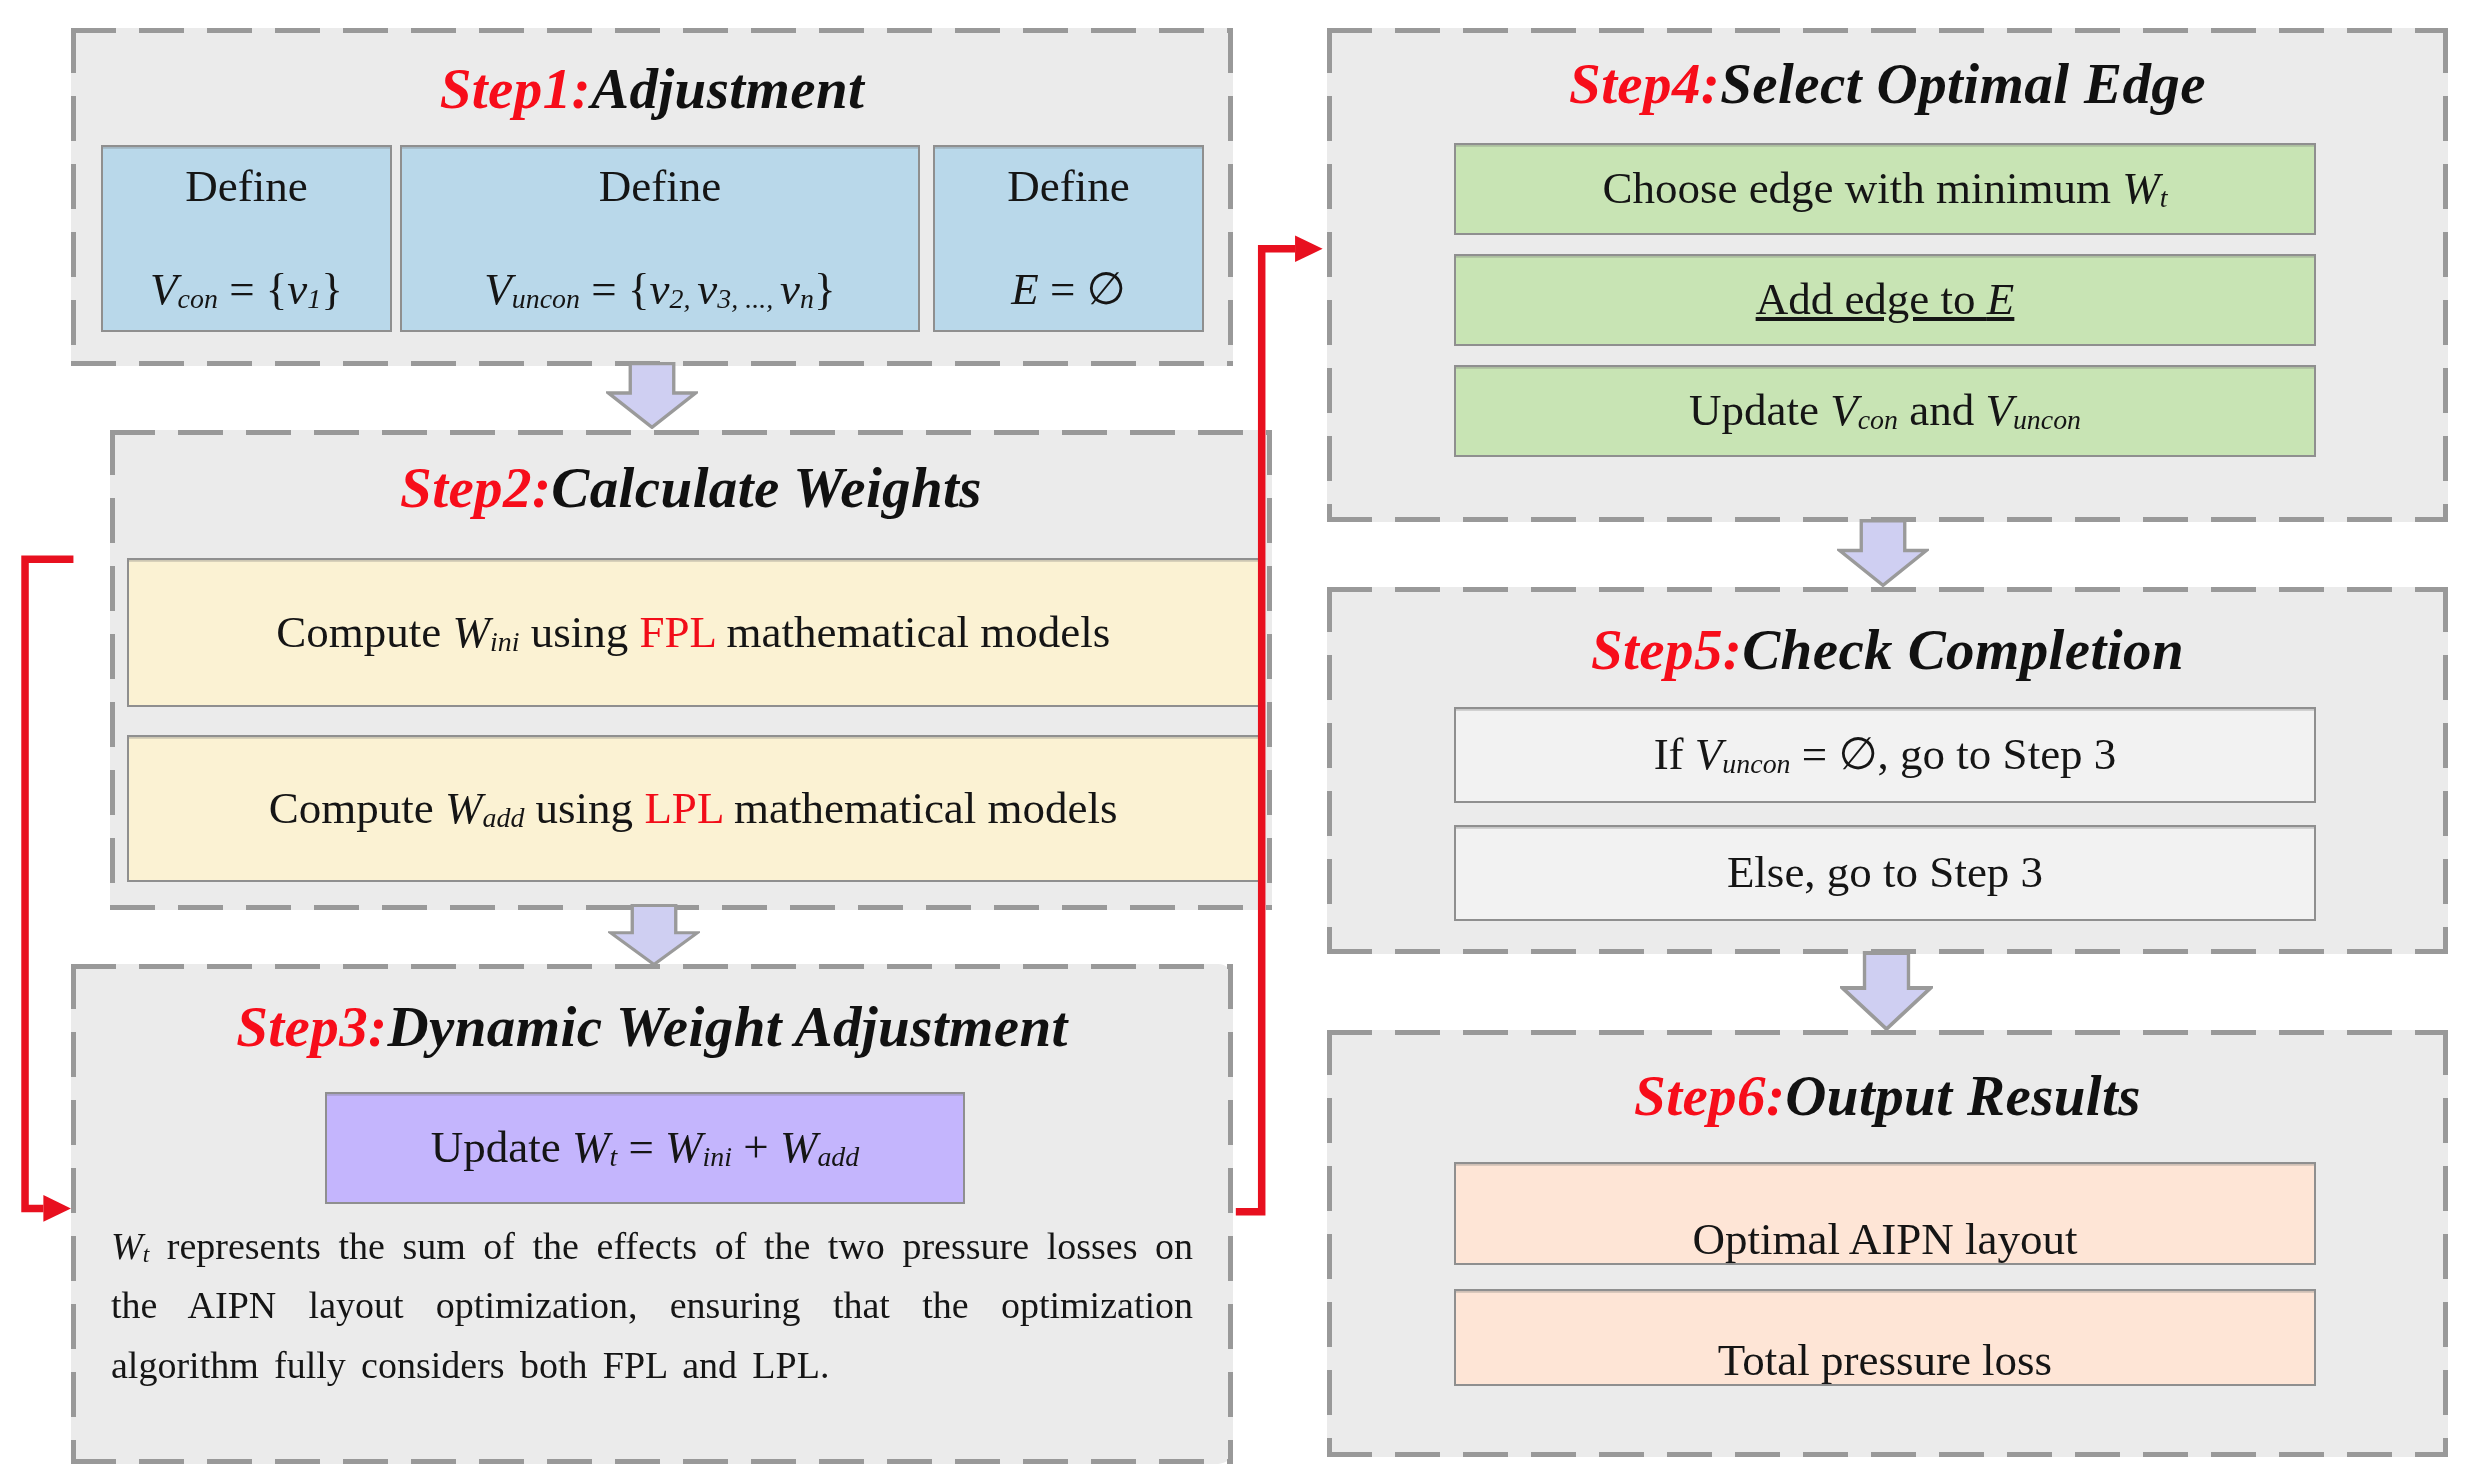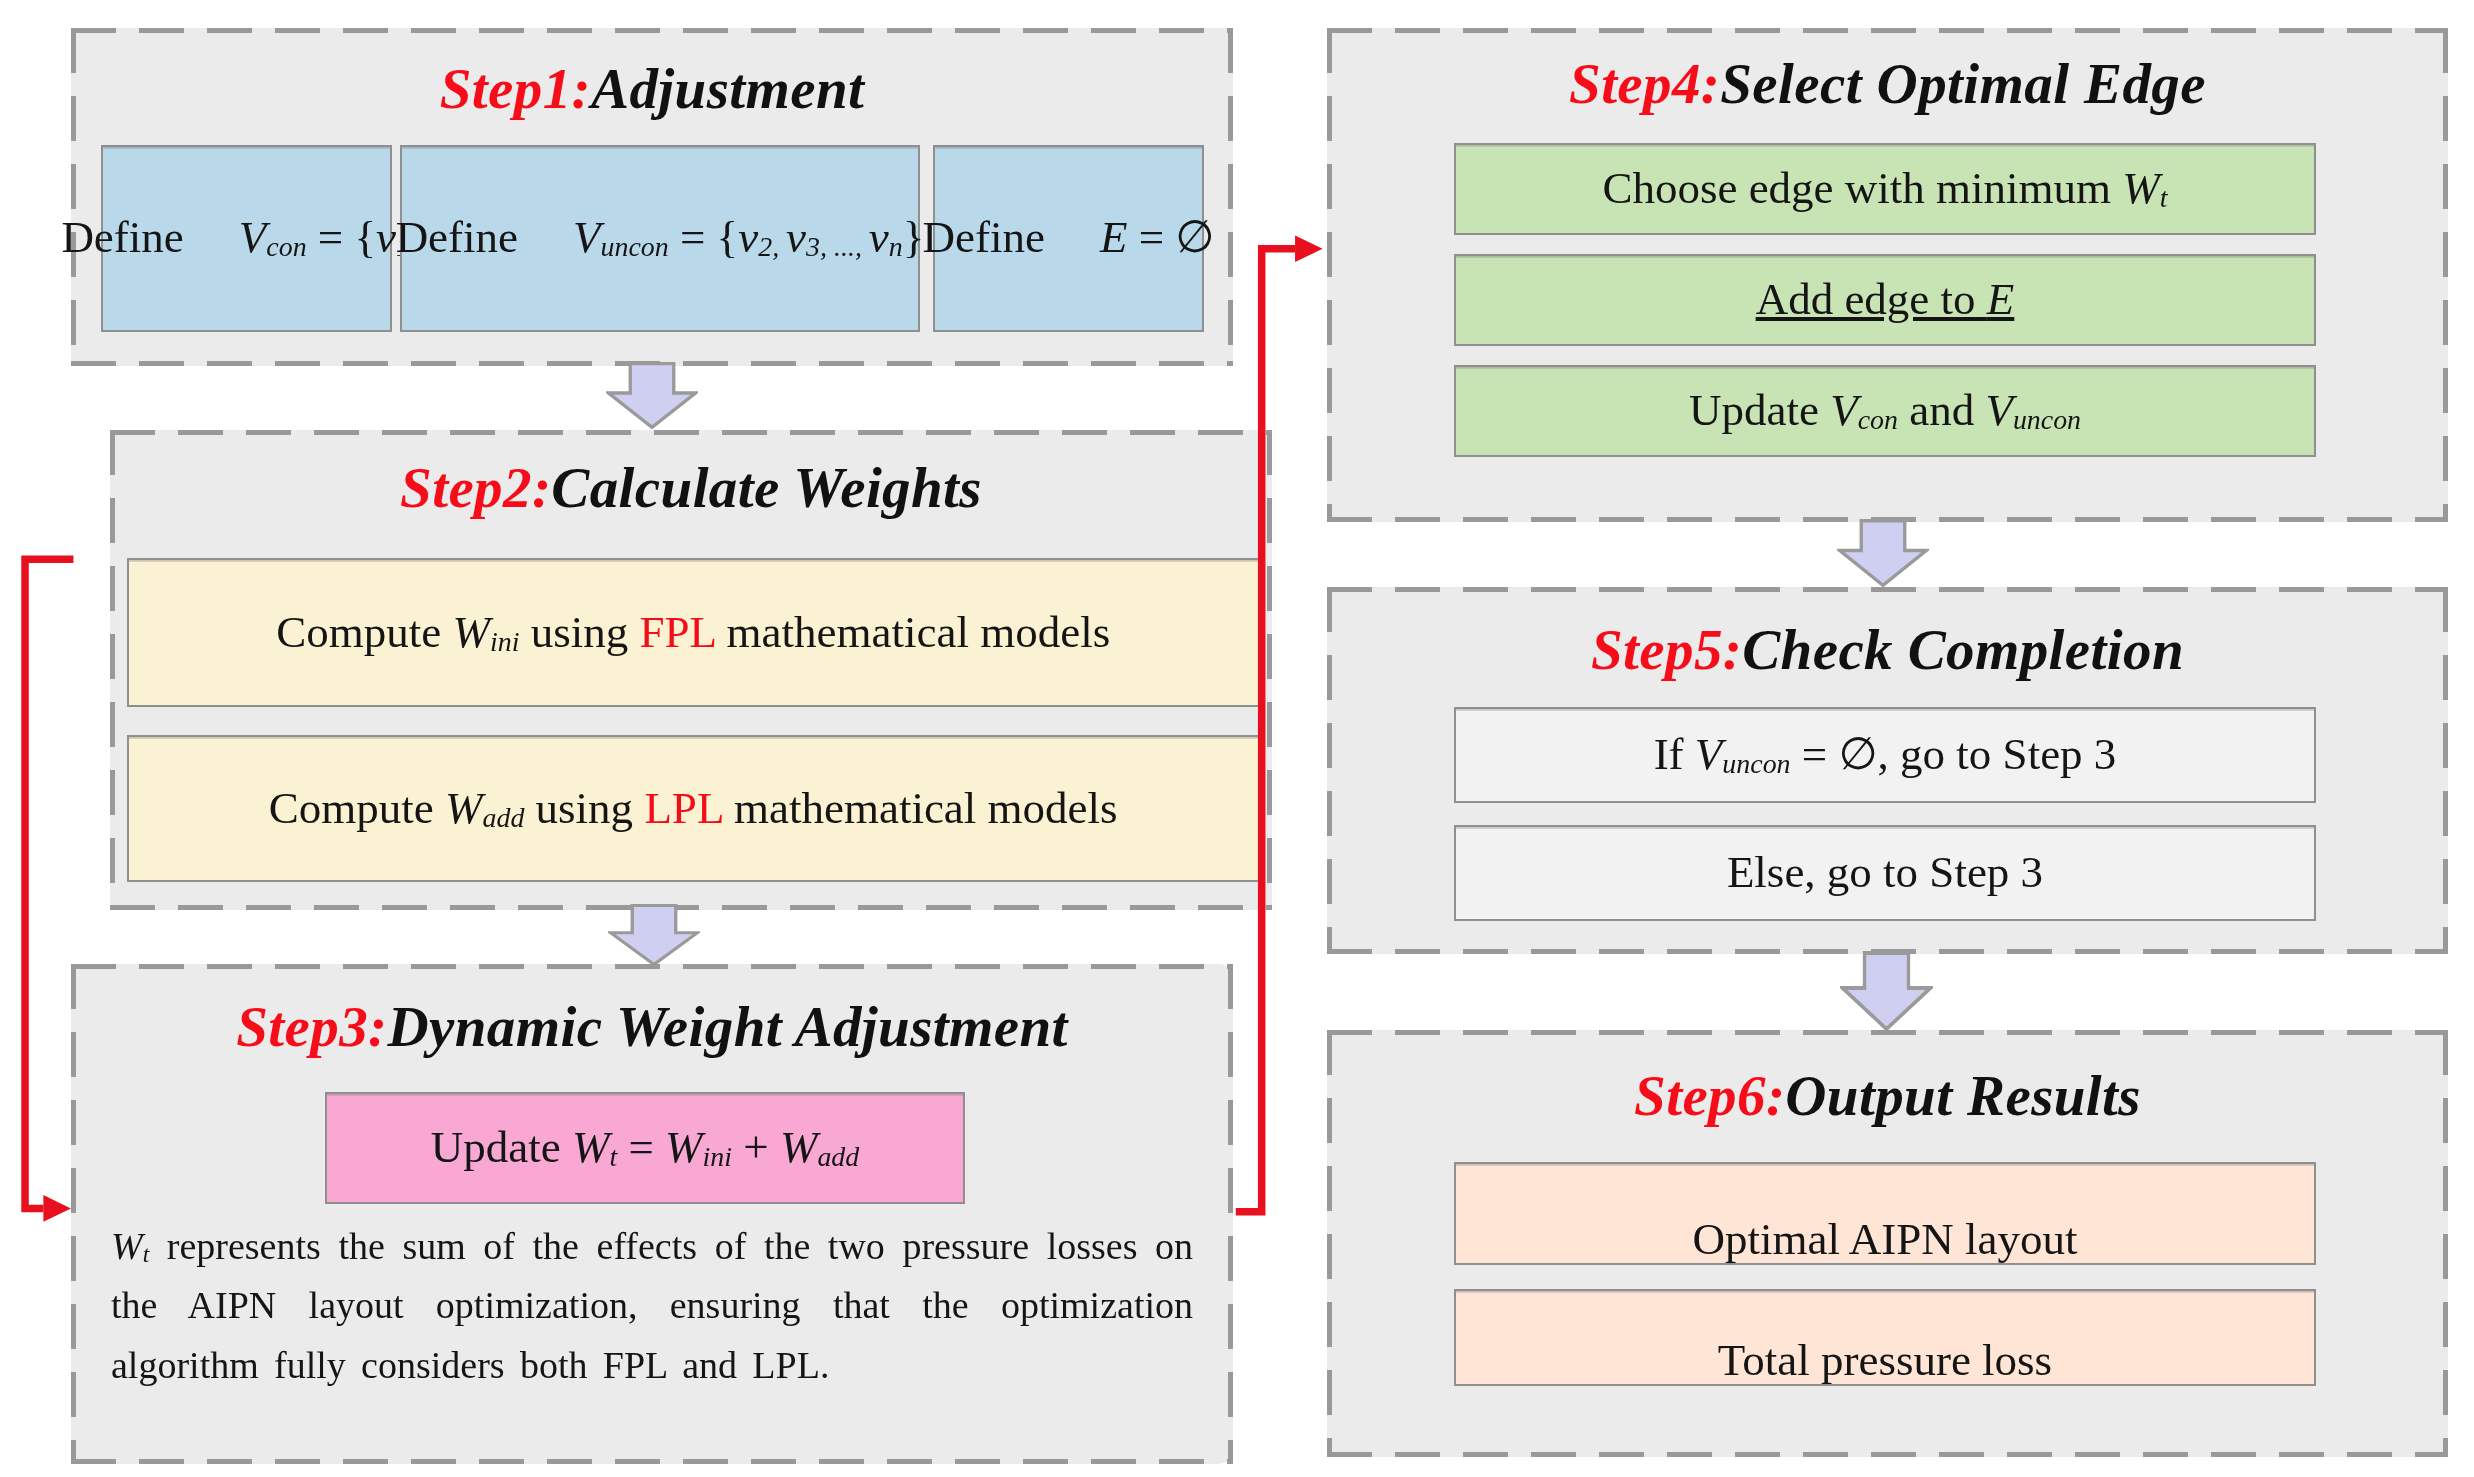--- a/index.html
+++ b/index.html
@@ -49,25 +49,25 @@
     position: absolute;
     border: 2.5px solid #8f8f8f;
     box-shadow: inset 0 1.7px 0 rgba(120,120,120,.35);
     display: flex;
     align-items: center;
     justify-content: center;
     text-align: center;
     font-size: 45px;
     color: #151515;
   }
-  .box.two-line { flex-direction: row; gap: 55px; }
+  .box.two-line { flex-direction: column; gap: 55px; }
   .bline { line-height: 1.05; white-space: nowrap; }
   .c-blue     { background: #b9d8ea; }
   .c-cream    { background: #fbf2d3; }
-  .c-lavender { background: #f9a8d4; }
+  .c-lavender { background: #c4b5fd; }
   .c-green    { background: #c8e4b4; }
   .c-grey     { background: #f2f2f2; }
   .c-peach    { background: #fee5d6; align-items: flex-end; }
   
   .seg-var { font-style: italic; }
   .seg-sub { font-style: italic; font-size: 0.62em; vertical-align: -0.14em; letter-spacing: 0; }
   .seg-red { color: #f20d19; }
   
   .note {
     position: absolute;

